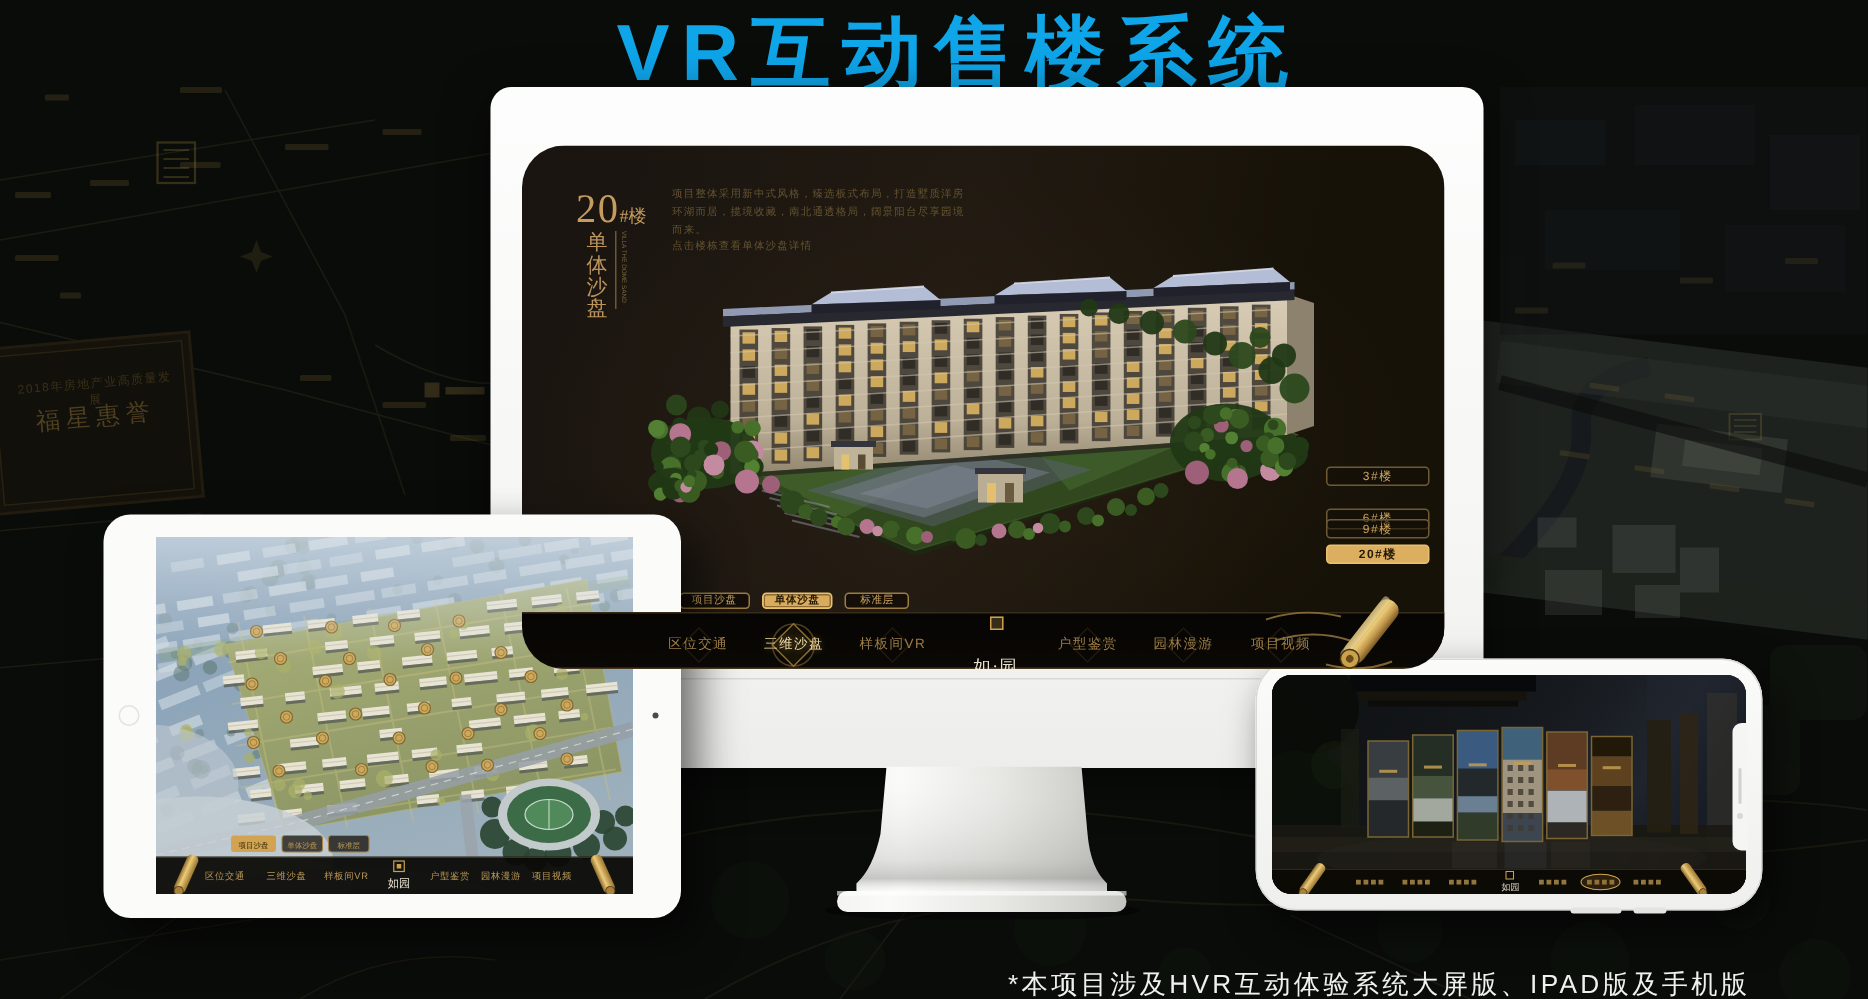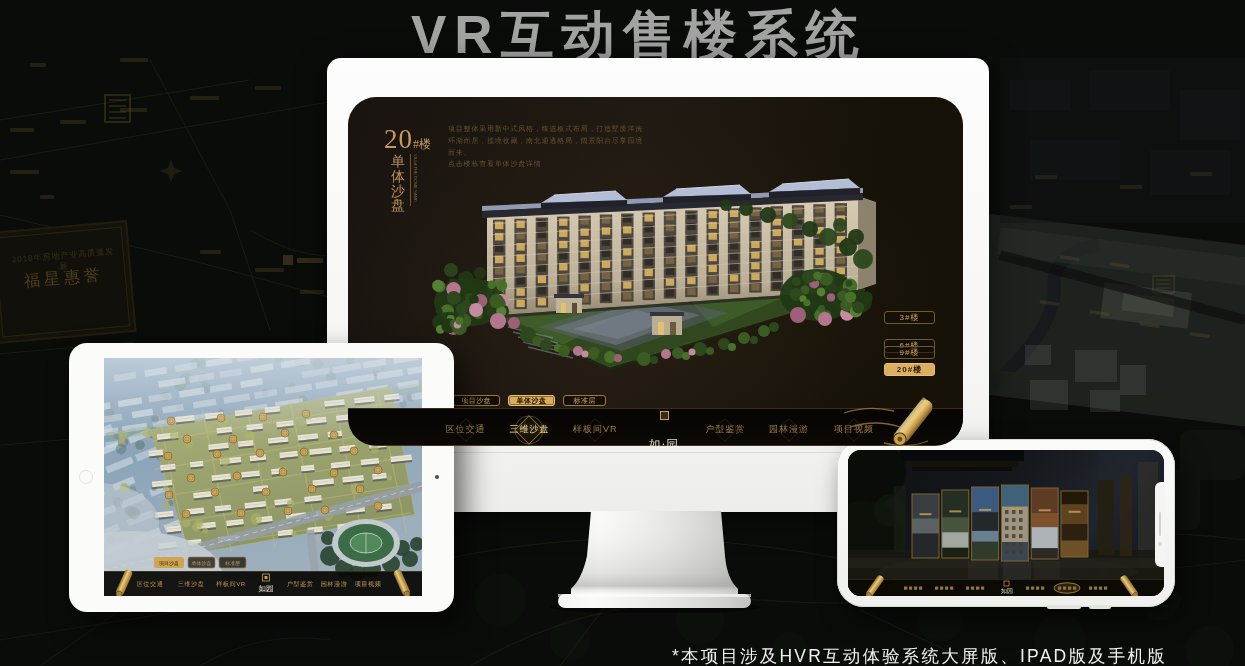--- a/index.html
+++ b/index.html
@@ -1,33 +1,33 @@
 <!DOCTYPE html>
 <html><head><meta charset="utf-8"><style>
 * { margin:0; padding:0; box-sizing:border-box; }
 html,body { width:1245px; height:666px; overflow:hidden; }
 body { position:relative; background:#0a0c0a; font-family:"Liberation Sans",sans-serif; }
 .abs { position:absolute; }
-.title { position:absolute; left:411px; top:0px; font-size:53px; font-weight:bold; color:#a3a3a3; letter-spacing:8px; white-space:nowrap; }
+.title { position:absolute; left:411px; top:0px; font-size:53px; font-weight:bold; color:#0ea5e9; letter-spacing:8px; white-space:nowrap; }
 .caption { position:absolute; left:672px; top:644px; font-size:17.5px; color:#f0f0f0; letter-spacing:2.2px; white-space:nowrap; }
 
 .monitor { position:absolute; left:327px; top:58px; width:662px; height:454px; border-radius:14px;
   background:linear-gradient(#fdfdfd, #f5f5f3 70%, #ededeb); box-shadow:0 8px 30px rgba(0,0,0,0.55); }
 .monitor .divider { position:absolute; left:0; top:394px; width:100%; height:1px; background:#d9d9d5; }
 .mscreen { position:absolute; left:21px; top:39px; width:615px; height:348.5px; overflow:hidden;
   background:radial-gradient(ellipse 430px 250px at 47% 55%, rgba(48,37,22,0.5), rgba(0,0,0,0) 70%), linear-gradient(100deg,#191410,#211a12 45%,#171208 80%);border-radius:28px; }
 .bscene { position:absolute; left:0; top:0; }
 .stand { position:absolute; left:540px; top:511px; width:232px; height:102px; }
 .t20 { position:absolute; left:36px; top:27px; font-family:"Liberation Serif",serif; font-size:27px; color:#c69c5e; letter-spacing:1px; }
 .t20s { font-size:12px; letter-spacing:0; }
 .vt { position:absolute; left:43px; font-family:"Liberation Serif",serif; font-size:14px; color:#bb945c; }
 .vline { position:absolute; left:62px; top:57px; width:1px; height:52px; background:#6e5832; }
 .veng { position:absolute; left:65px; top:57px; height:58px; font-size:5px; color:#7a6638; writing-mode:vertical-rl; letter-spacing:0px; transform:scale(0.85); transform-origin:0 0; }
 .para { position:absolute; left:100px; font-size:7px; color:#64532f; letter-spacing:0.8px; white-space:nowrap; }
-.bbtn { position:absolute; left:536px; width:51px; height:13.5px; border:1px solid #6e5a33; border-radius:3px;
+.bbtn { position:absolute; left:536px; width:69px; height:13.5px; border:1px solid #6e5a33; border-radius:3px;
   color:#cda45e; font-size:8px; line-height:11.5px; text-align:center; letter-spacing:1px; background:rgba(18,14,8,0.55); }
 .bbtn.sel { background:#dcae5f; color:#241a08; font-weight:bold; border-color:#e8c070; }
 .tab { position:absolute; top:297.8px; height:11.6px; border:1px solid #9c7c44; border-radius:3px; color:#cda45e;
   font-size:7px; line-height:9.6px; text-align:center; letter-spacing:0.5px; background:rgba(14,10,6,0.7);
   box-shadow:inset 0 0 0 1px rgba(25,16,6,0.9); }
 .tab.tsel { background:#d9ab5c; color:#241a08; border-color:#e8c070; font-weight:bold; box-shadow:inset 0 0 0 1px rgba(80,52,12,0.55); }
 .mnav { position:absolute; left:0; top:311.4px; width:615px; height:37.4px; z-index:2;
   background:linear-gradient(#060503,#0b0805); border-top:1px solid rgba(160,130,70,0.3); border-bottom:1px solid rgba(190,150,80,0.35); }
 .mni { position:absolute; top:14px; width:66px; text-align:center; font-size:9px; color:#9c7d46; letter-spacing:1px; }
 .mni::before { content:""; position:absolute; left:50%; top:50%; width:15px; height:15px; border:1px solid rgba(120,95,45,0.22);

